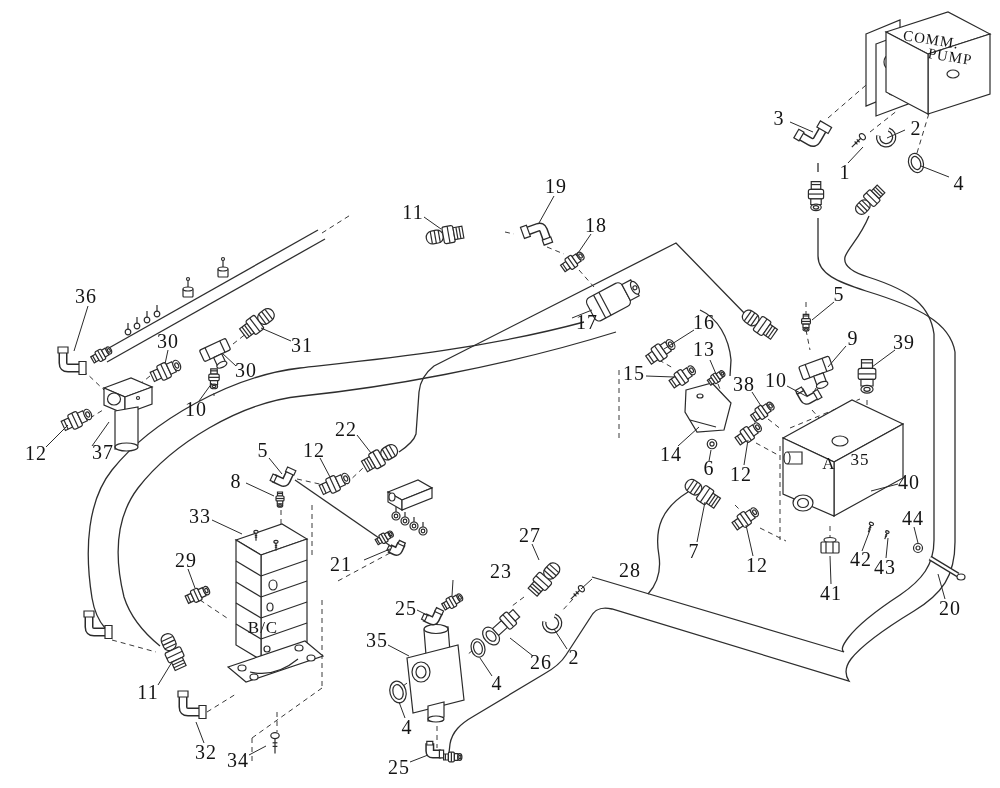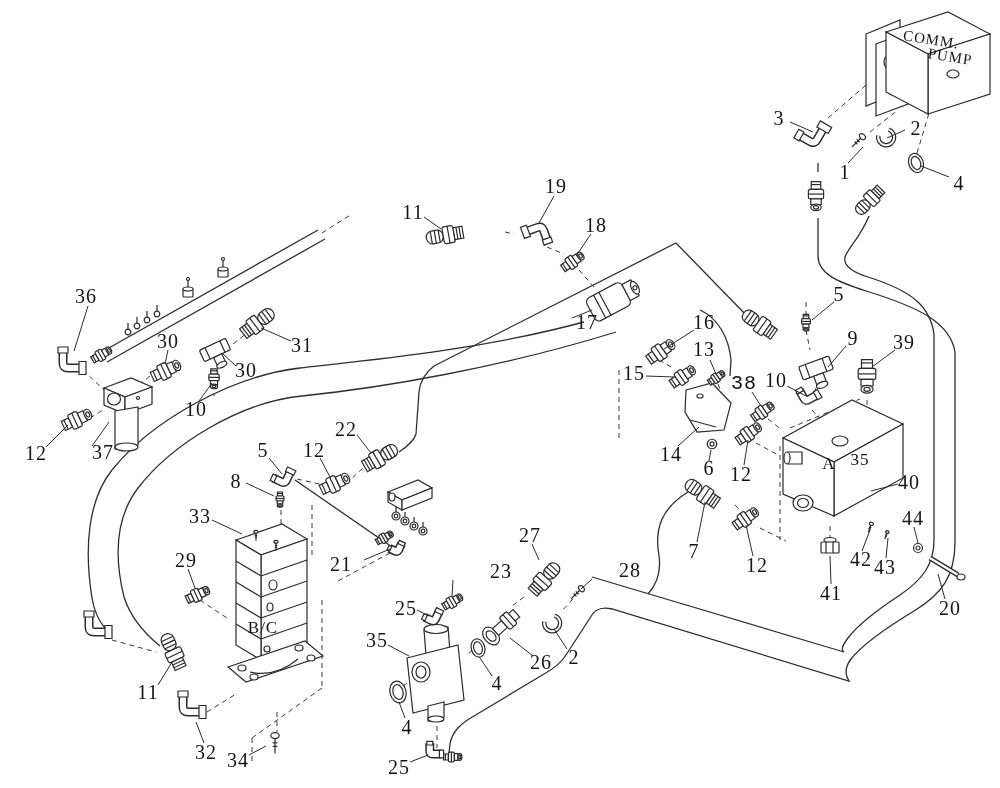--- a/index.html
+++ b/index.html
@@ -396,21 +396,21 @@
   <div class="lbl big" style="left:263px;top:627px;">B/C</div>
 
   <div class="co" style="left:845px;top:172px;">1</div>
   <div class="co" style="left:916px;top:128px;">2</div>
   <div class="co" style="left:779px;top:118px;">3</div>
   <div class="co" style="left:959px;top:183px;">4</div>
   <div class="co" style="left:839px;top:294px;">5</div>
   <div class="co" style="left:853px;top:338px;">9</div>
   <div class="co" style="left:904px;top:342px;">39</div>
   <div class="co" style="left:776px;top:380px;">10</div>
-  <div class="co" style="left:744px;top:384px;font-family:Liberation Mono, monospace;">38</div>
+  <div class="co" style="left:744px;top:384px;">38</div>
   <div class="co" style="left:704px;top:349px;">13</div>
   <div class="co" style="left:704px;top:322px;">16</div>
   <div class="co" style="left:634px;top:373px;">15</div>
   <div class="co" style="left:671px;top:454px;">14</div>
   <div class="co" style="left:709px;top:468px;">6</div>
   <div class="co" style="left:741px;top:474px;">12</div>
   <div class="co" style="left:694px;top:551px;">7</div>
   <div class="co" style="left:757px;top:565px;">12</div>
   <div class="co" style="left:909px;top:482px;">40</div>
   <div class="co" style="left:831px;top:593px;">41</div>

